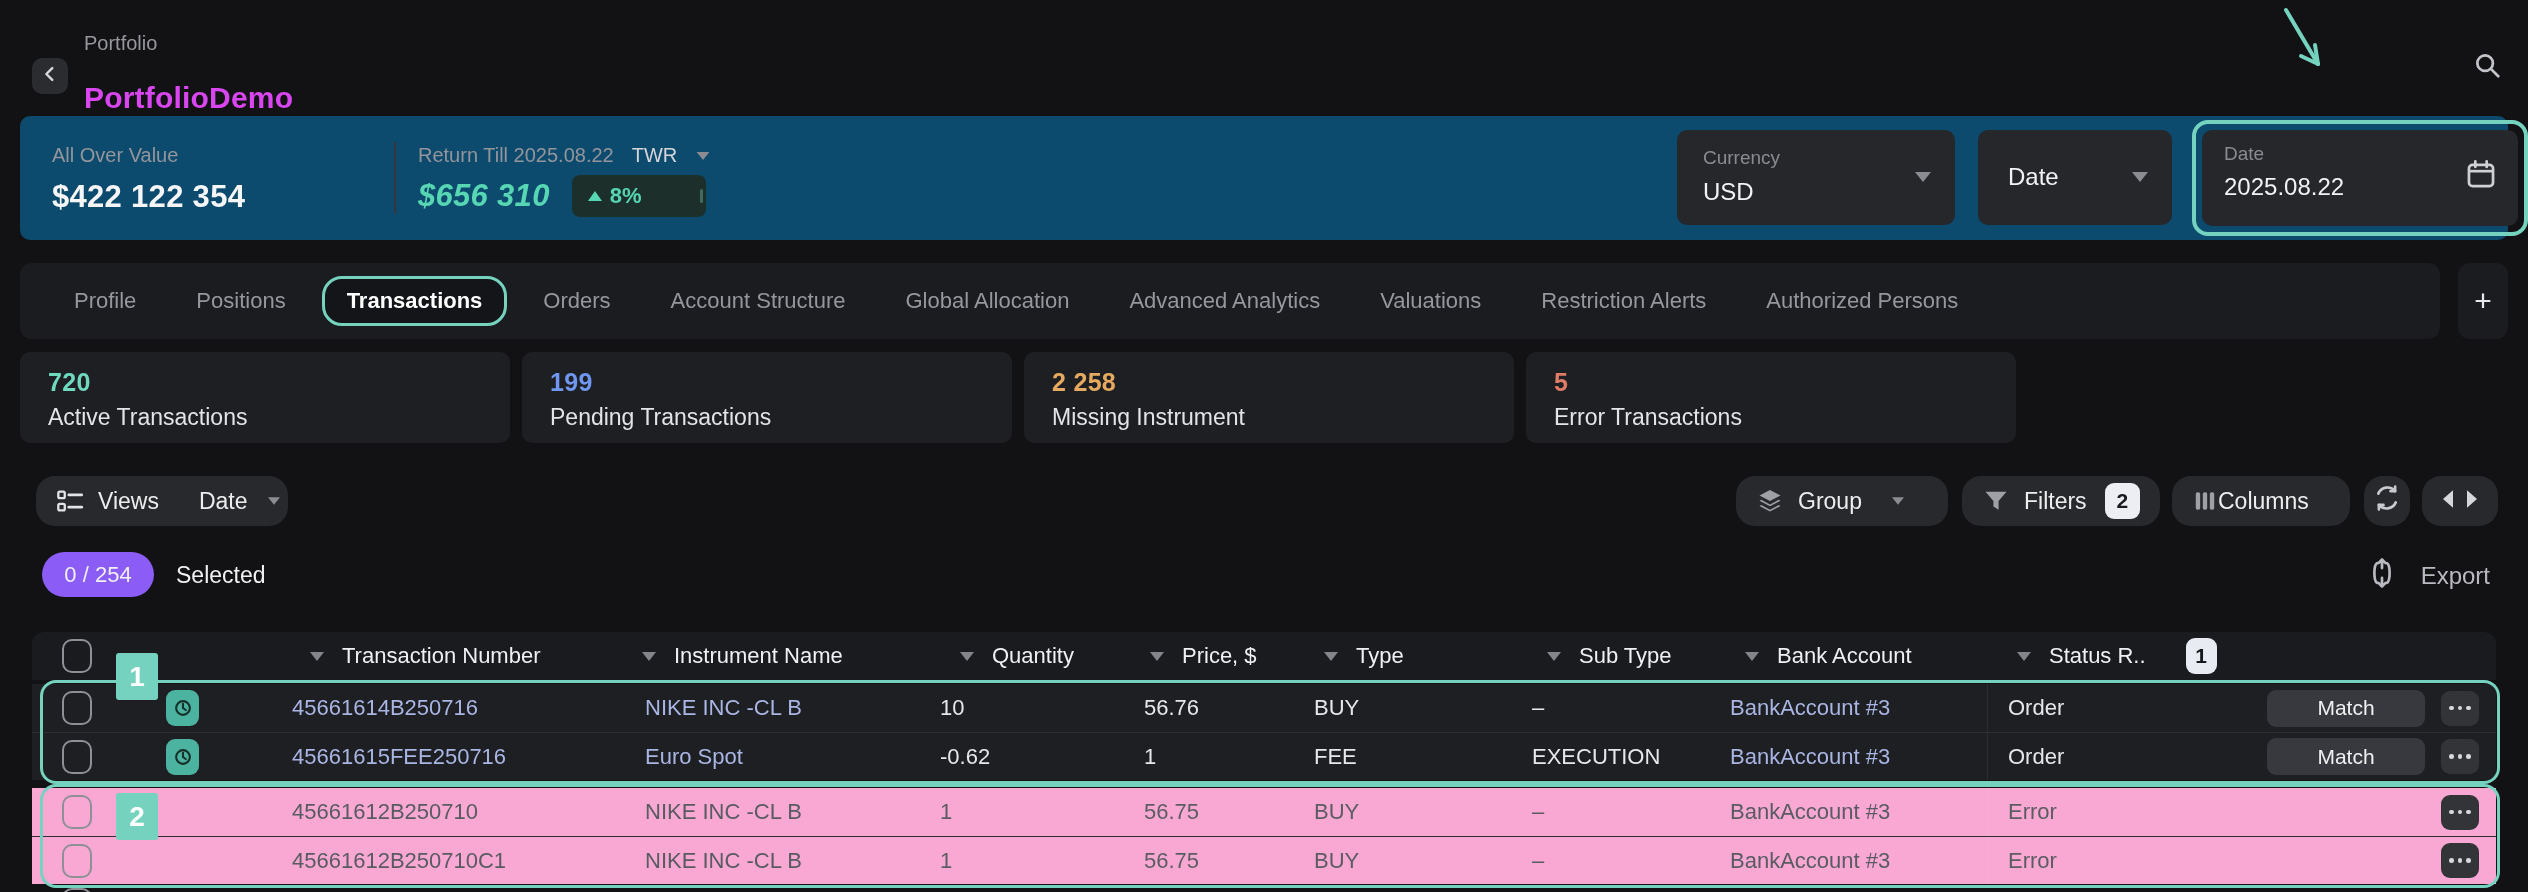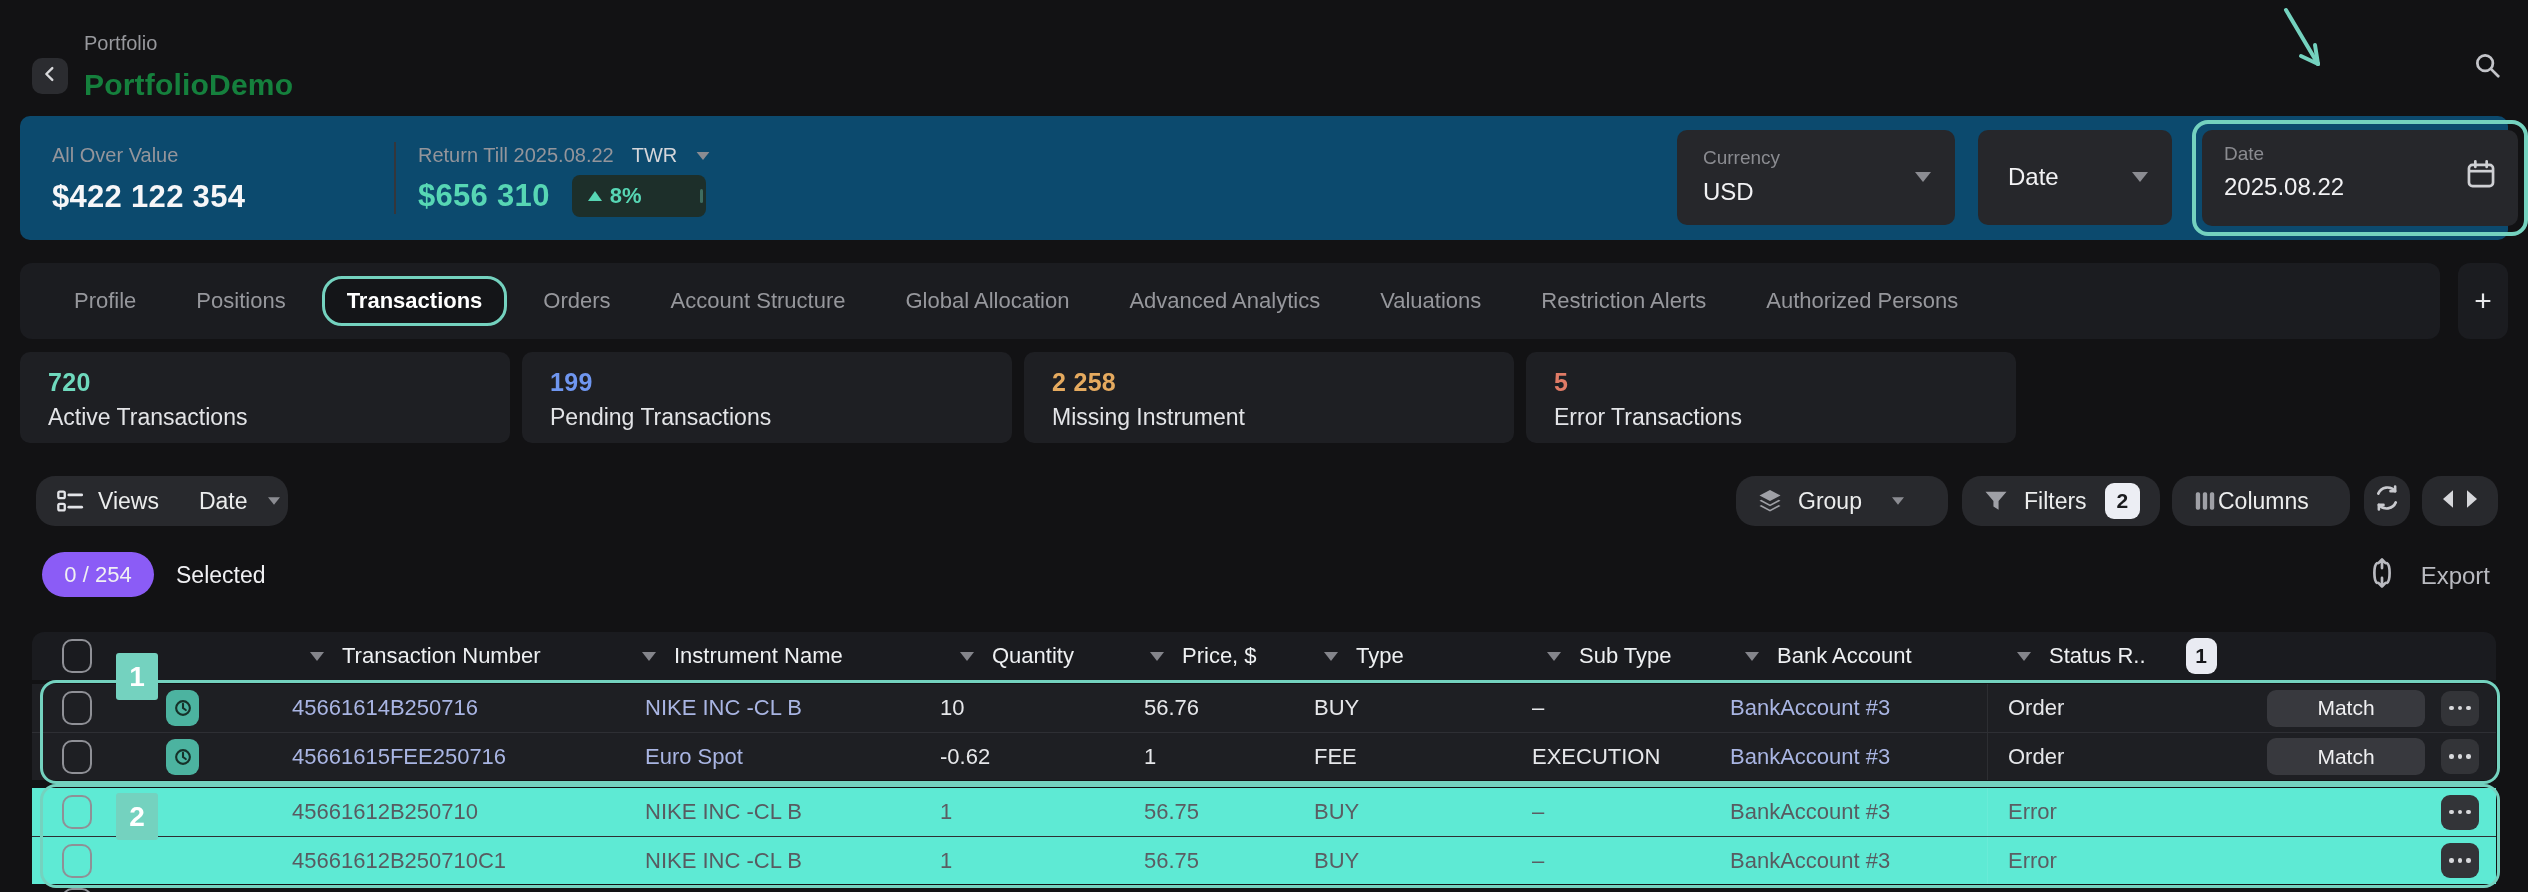--- a/index.html
+++ b/index.html
@@ -7,35 +7,35 @@
   .page {
     position:relative; width:2528px; height:892px; overflow:hidden;
     background:#121214; color:#e9eaec;
     font-family:"Liberation Sans","DejaVu Sans",sans-serif;
   }
   
   .app-header { position:absolute; left:0; top:0; width:2528px; height:116px; }
   .back-btn { position:absolute; left:32px; top:58px; width:36px; height:36px; border-radius:10px;
     background:#2b2c30; color:#d8d9dc; display:flex; align-items:center; justify-content:center; cursor:pointer; }
   .breadcrumb { position:absolute; left:84px; top:32px; font-size:20px; color:#97989d; }
-  .page-title { position:absolute; left:84px; top:68px; font-size:30px; font-weight:700; color:#15803d; letter-spacing:.2px; }
+  .page-title { position:absolute; left:84px; top:81px; font-size:30px; font-weight:700; color:#d946ef; letter-spacing:.2px; }
   .header-search { position:absolute; right:22px; top:48px; width:38px; height:38px; color:#c3c4c9;
     display:flex; align-items:center; justify-content:center; cursor:pointer; }
   
   .stats-bar { position:absolute; left:20px; top:116px; width:2488px; height:124px;
     background:#0c4a6e; border-radius:10px; }
   .stat-label { font-size:20px; color:#94959b; }
   .aov { position:absolute; left:32px; top:28px; }
   .aov .stat-value { margin-top:12px; font-size:31px; font-weight:700; color:#f6f6f8; letter-spacing:.3px; }
   .stats-divider { position:absolute; left:374px; top:26px; width:2px; height:72px; background:#35363b; }
   .return-block { position:absolute; left:398px; top:28px; }
   .return-head { display:flex; align-items:center; gap:18px; }
   .return-mode { font-size:20px; color:#d5d6da; }
   .return-row { display:flex; align-items:center; gap:22px; margin-top:8px; }
-  .return-value { font-size:31px; font-weight:700; color:#57d6b4; letter-spacing:.3px; }
+  .return-value { font-size:31px; font-weight:700; color:#57d6b4; letter-spacing:.3px;font-style:italic; }
   .return-badge { position:relative; display:flex; align-items:center; gap:8px; width:134px; height:42px;
     padding:0 16px; background:#1d2f2a; border-radius:8px; color:#57d6b4; font-size:22px; font-weight:700; }
   .return-badge .tick { position:absolute; right:3px; top:14px; width:3px; height:14px; background:#3f6c5f; border-radius:2px; }
   .tri-up { width:0; height:0; border-left:7px solid transparent; border-right:7px solid transparent; border-bottom:10px solid #57d6b4; }
   .caret { width:0; height:0; border-left:8px solid transparent; border-right:8px solid transparent; border-top:10px solid #8b8c92; }
   .select-box { position:absolute; top:14px; height:95px; background:#26272b; border-radius:10px; cursor:pointer; }
   .box-currency { left:1657px; width:278px; }
   .box-label { position:absolute; left:26px; top:17px; font-size:19px; color:#8a8b90; }
   .box-value { position:absolute; left:26px; top:48px; font-size:24px; color:#f2f2f4; }
   .box-caret { position:absolute; right:24px; top:42px; }
@@ -86,21 +86,21 @@
   .thead { height:48px; background:#1a1b1f; border-radius:12px 12px 0 0; font-size:22px; color:#eef0f2; }
   .th { display:flex; align-items:center; gap:18px; cursor:pointer; }
   .th .fcaret { width:0; height:0; border-left:7px solid transparent; border-right:7px solid transparent;
     border-top:9px solid #84858b; flex:none; }
   .sort-badge { margin-left:22px; width:31px; height:36px; background:#e9ebf2; color:#17181b; font-weight:700;
     font-size:21px; border-radius:9px; display:flex; align-items:center; justify-content:center; }
   .checkbox { width:30px; height:34px; border:2.5px solid #8f9096; border-radius:10px; background:transparent; cursor:pointer; }
   .cb-cell { padding-left:30px; }
   .row { height:48px; font-size:22px; background:#1e1f23; }
   .row + .row { border-top:1.5px solid #2e2f34; }
-  .g2 .row { background:#5eead4; }
+  .g2 .row { background:#f9a8d4; }
   .cell { color:#e6e7ea; white-space:nowrap; overflow:hidden; }
   .link { color:#a9b5e3; cursor:pointer; }
   .g2 .cell { color:#5b5d63; }
   .g2 .link { color:#585b61; }
   .c-txn { padding-left:40px; } .c-ins { padding-left:13px; } .c-qty { padding-left:8px; }
   .c-pri { padding-left:2px; } .c-typ { padding-left:2px; } .c-sub { padding-left:5px; }
   .c-bank { padding-left:3px; } .c-status { padding-left:20px; align-self:stretch; display:flex; align-items:center;
     border-left:1.5px solid rgba(255,255,255,0.07); }
   .clock-wrap { padding-left:19px; }
   .clock-chip { width:33px; height:36px; background:#4cb3a0; border-radius:9px;

